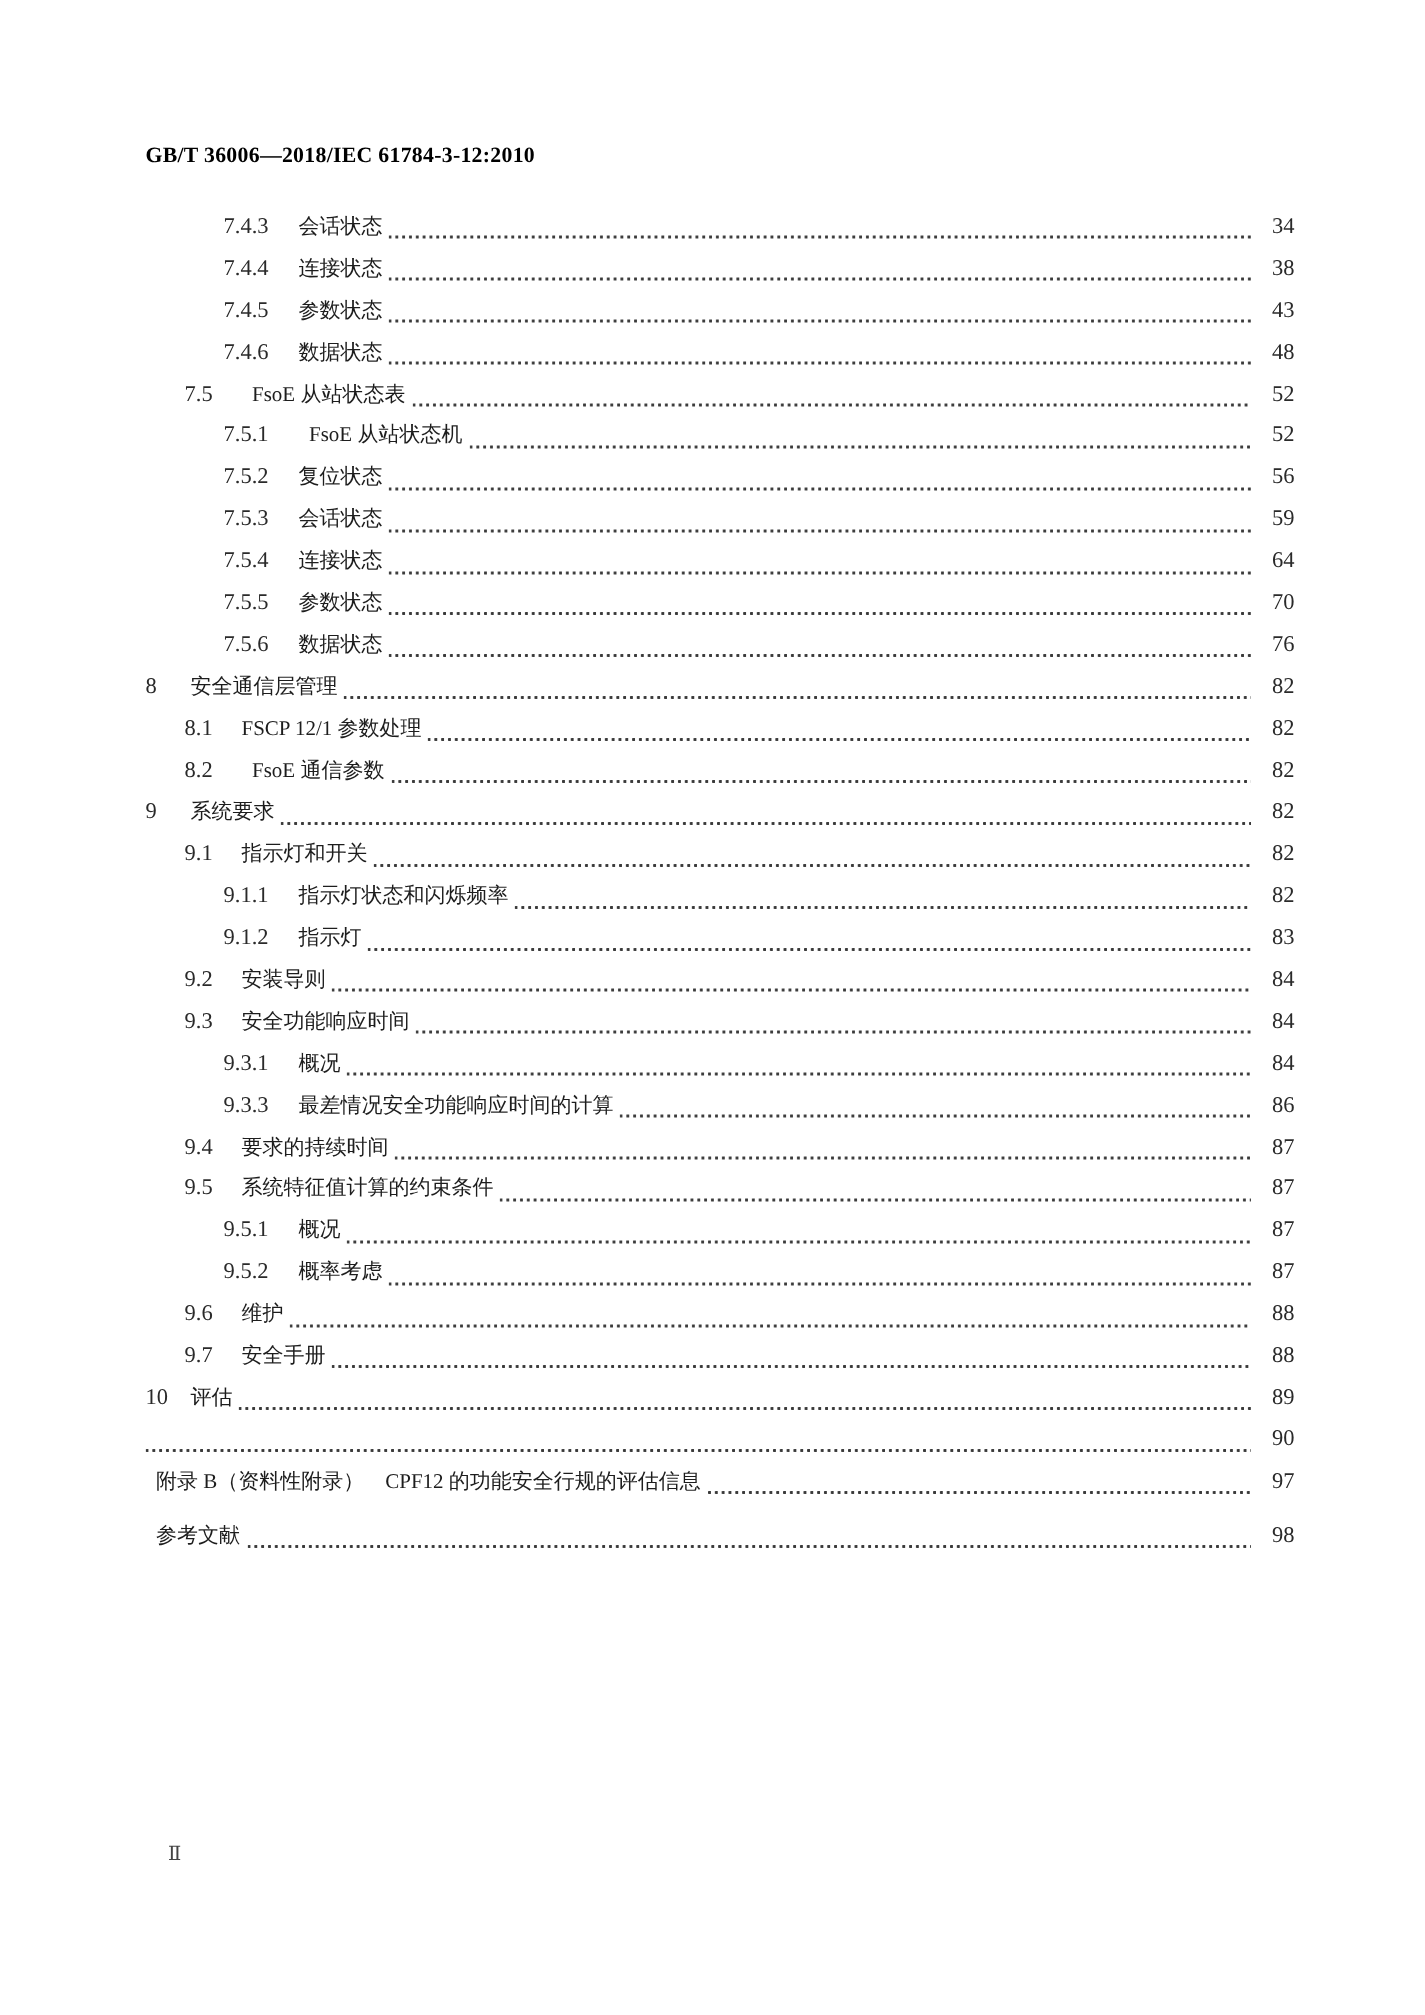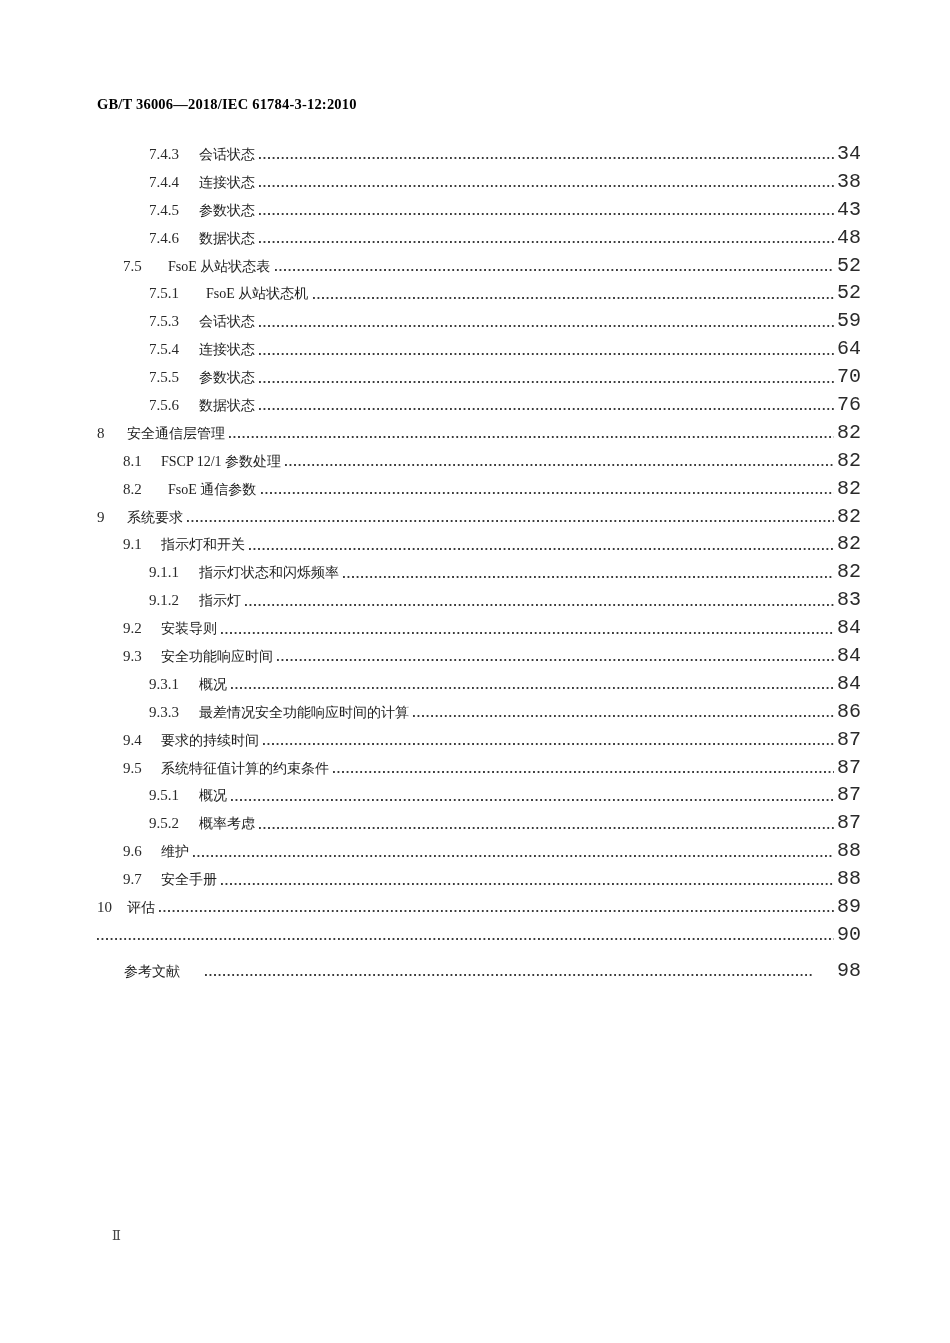--- a/index.html
+++ b/index.html
@@ -92,28 +92,28 @@
     height: 2px;
     background-image: radial-gradient(circle at 1px 1px, #3a3a3a 0.9px, rgba(0,0,0,0) 1.2px);
     background-size: 4.55px 2px;
     background-repeat: repeat-x;
   }
   .leader.tight { margin-left: 0px; }
 
   .toc-page {
     flex: 0 0 auto;
     min-width: 26px;
-    text-align: left;
-    font-family: Liberation Mono, monospace;
-    font-size: 20px;
+    text-align: right;
+    font-family: Liberation Serif, serif;
+    font-size: 15px;
     color: #2a2a2a;
   }
 
   
-  .row-extra-gap { margin-top: 8px; gap: 20px; }
+  .row-extra-gap { margin-top: 8px; }
 
   
   .folio {
     position: absolute;
     left: 112px;
     top: 1228px;
     font-family: "Liberation Serif", "DejaVu Serif", serif;
     font-size: 13px;
     color: #444444;
   }
@@ -156,20 +156,26 @@
         <span class="leader"></span>
         <span class="toc-page">52</span>
       </div>
       <div class="toc-row lvl3">
         <span class="toc-num">7.5.1</span>
         <span class="toc-title gap-before">FsoE 从站状态机</span>
         <span class="leader"></span>
         <span class="toc-page">52</span>
       </div>
       <div class="toc-row lvl3">
+        <span class="toc-num">7.5.2</span>
+        <span class="toc-title">复位状态</span>
+        <span class="leader tight"></span>
+        <span class="toc-page">56</span>
+      </div>
+      <div class="toc-row lvl3">
         <span class="toc-num">7.5.3</span>
         <span class="toc-title">会话状态</span>
         <span class="leader tight"></span>
         <span class="toc-page">59</span>
       </div>
       <div class="toc-row lvl3">
         <span class="toc-num">7.5.4</span>
         <span class="toc-title">连接状态</span>
         <span class="leader tight"></span>
         <span class="toc-page">64</span>
@@ -292,20 +298,26 @@
         <span class="toc-num">10</span>
         <span class="toc-title">评估</span>
         <span class="leader tight"></span>
         <span class="toc-page">89</span>
       </div>
       <div class="toc-row lvlapp">
         <span class="toc-num"></span>
         <span class="leader tight"></span>
         <span class="toc-page">90</span>
       </div>
+      <div class="toc-row lvlapp">
+        <span class="toc-num"></span>
+        <span class="toc-title gap-before">附录 B（资料性附录）　CPF12 的功能安全行规的评估信息</span>
+        <span class="leader"></span>
+        <span class="toc-page">97</span>
+      </div>
       <div class="toc-row lvlapp row-extra-gap">
         <span class="toc-num"></span>
         <span class="toc-title gap-before">参考文献</span>
         <span class="leader"></span>
         <span class="toc-page">98</span>
       </div>
     </div>
 
   <div class="folio">Ⅱ</div>
 

